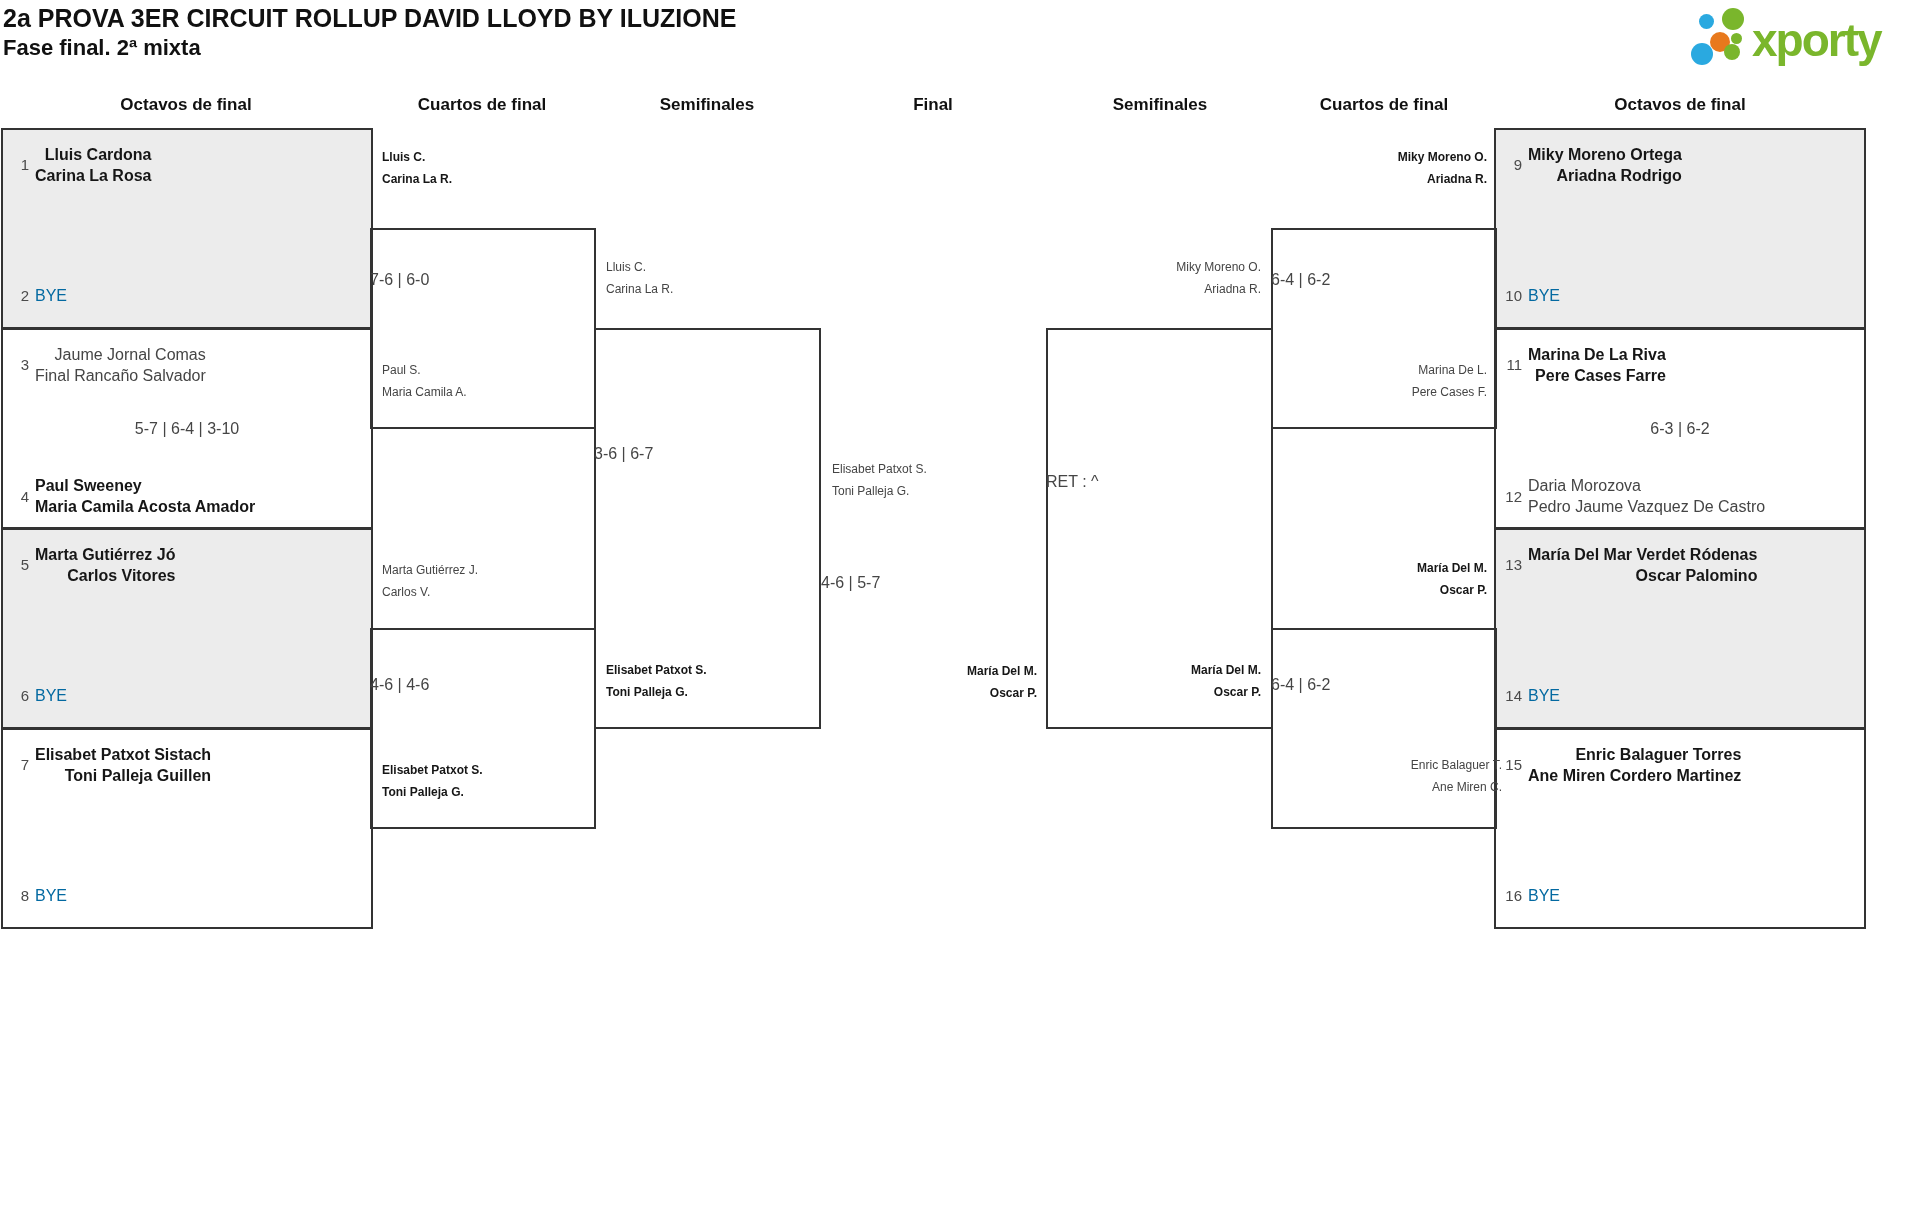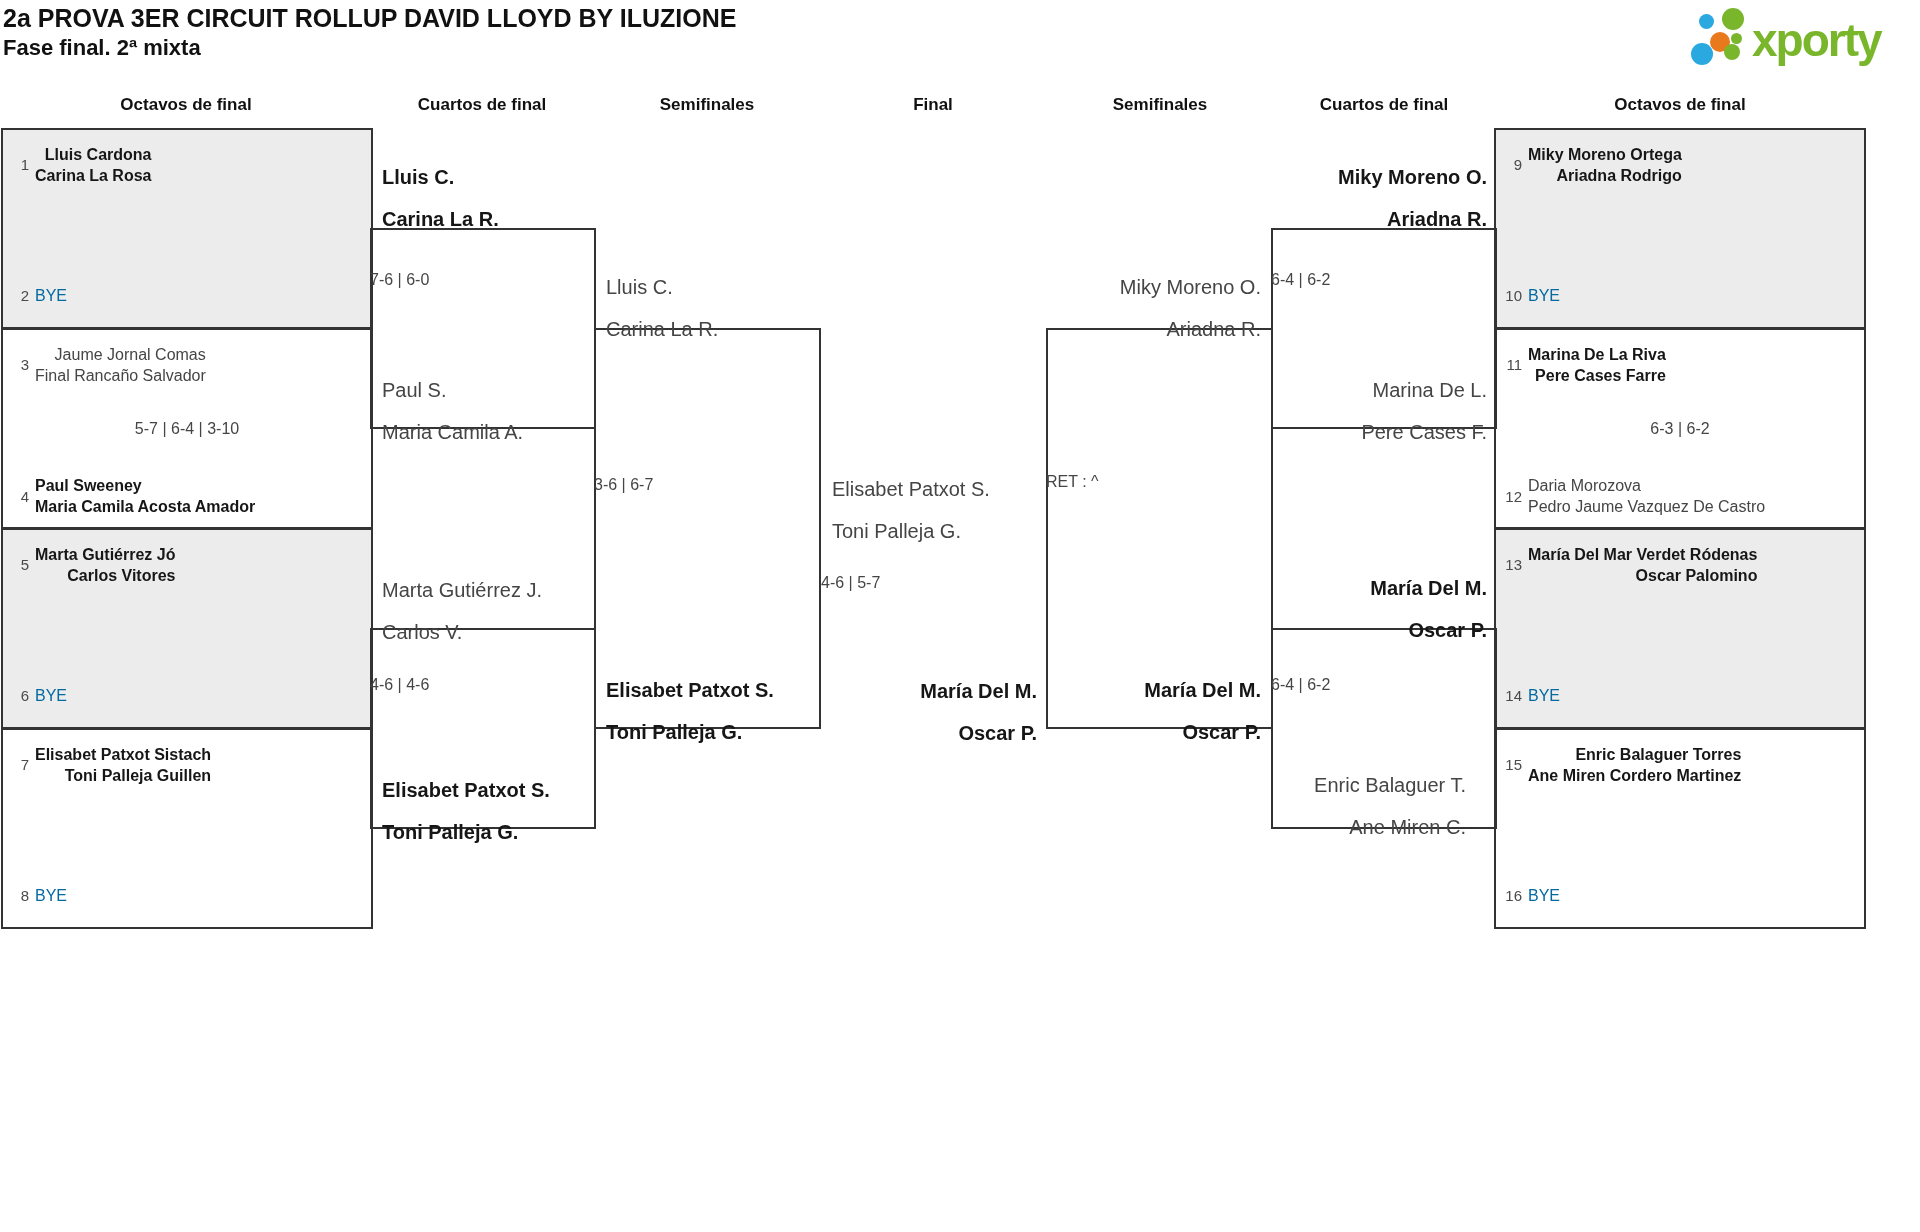--- a/index.html
+++ b/index.html
@@ -33,21 +33,21 @@
   .tm .l,.bm .l{font-size:16px;line-height:21px;color:#454545;}
   .tm.w .l,.bm.w .l{font-weight:700;color:#161616;}
   .byel{left:32px;top:157px;font-size:16px;color:#0369a1;}
   .oscore{left:0;right:0;top:90px;text-align:center;font-size:16px;color:#454545;}
 
   
   .mbox{position:absolute;border:2px solid #333;box-sizing:border-box;background:transparent;}
 
   
   .fl{position:absolute;white-space:nowrap;}
-  .fl .l{font-size:20px;line-height:22px;color:#454545;margin-top:20px;}
+  .fl .l{font-size:12px;line-height:22px;color:#454545;}
   .fl.w .l{font-weight:700;color:#161616;}
   .fl.r{text-align:right;}
 
   
   .score{position:absolute;font-size:16px;color:#454545;white-space:nowrap;}
 </style>
 </head>
 <body>
 
 <div class="page">
@@ -185,21 +185,21 @@
   <div class="score" style="left:370px;width:252px;top:676px">4-6 | 4-6</div>
   <div class="fl w" style="left:382px;top:759px">
     <div class="l">Elisabet Patxot S.</div>
     <div class="l">Toni Palleja G.</div>
   </div>
 
   <div class="fl" style="left:606px;top:256px">
     <div class="l">Lluis C.</div>
     <div class="l">Carina La R.</div>
   </div>
-  <div class="score" style="left:594px;width:227px;top:476px">3-6 | 6-7</div>
+  <div class="score" style="left:594px;width:227px;top:445px">3-6 | 6-7</div>
   <div class="fl w" style="left:606px;top:659px">
     <div class="l">Elisabet Patxot S.</div>
     <div class="l">Toni Palleja G.</div>
   </div>
 
   <div class="fl" style="left:832px;top:458px">
     <div class="l">Elisabet Patxot S.</div>
     <div class="l">Toni Palleja G.</div>
   </div>
   <div class="score" style="left:821px;width:225px;top:574px">4-6 | 5-7</div>
@@ -226,18 +226,18 @@
   <div class="fl r" style="right:433px;top:359px">
     <div class="l">Marina De L.</div>
     <div class="l">Pere Cases F.</div>
   </div>
 
   <div class="fl w r" style="right:433px;top:557px">
     <div class="l">María Del M.</div>
     <div class="l">Oscar P.</div>
   </div>
   <div class="score" style="left:1271px;width:226px;top:676px">6-4 | 6-2</div>
-  <div class="fl r" style="right:454px;top:754px">
+  <div class="fl r" style="right:418px;top:754px">
     <div class="l">Enric Balaguer T.</div>
     <div class="l">Ane Miren C.</div>
   </div>
 
 </div>
 
 </body></html>

